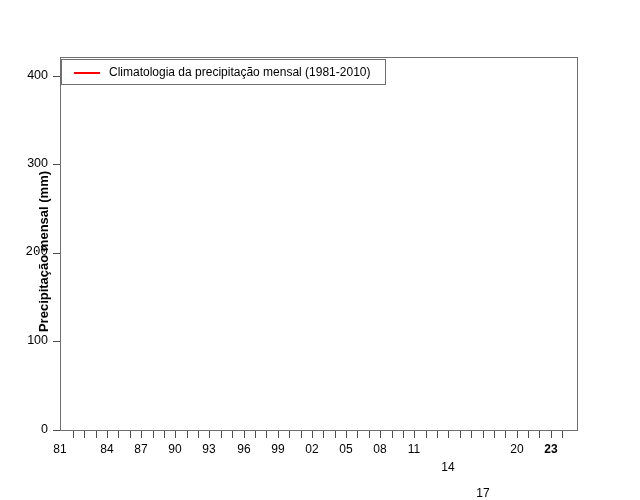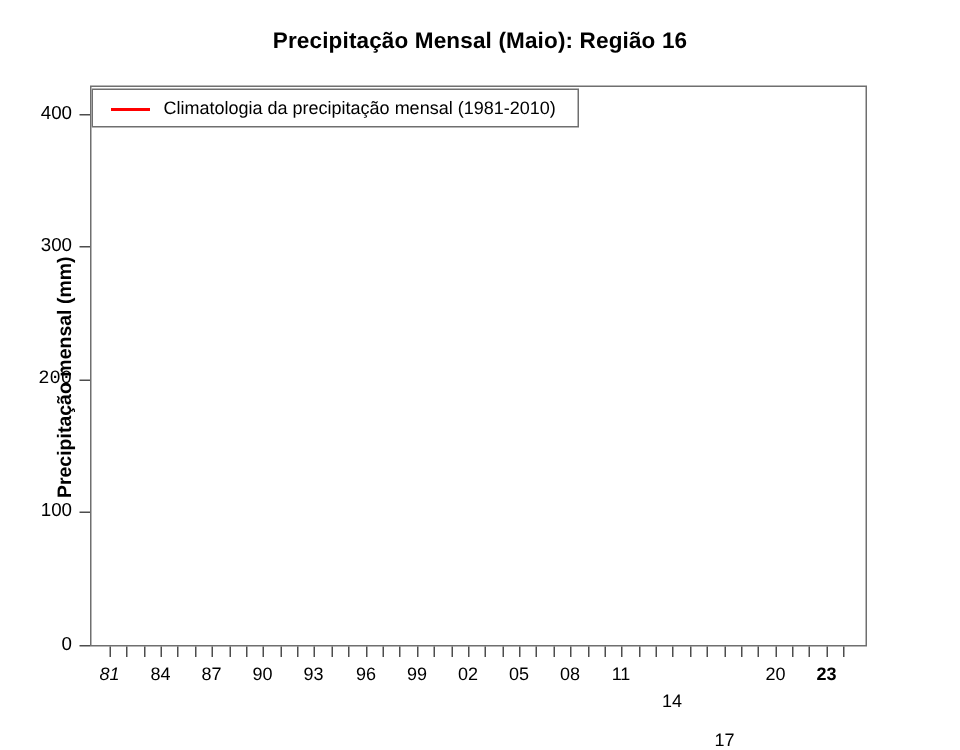--- a/index.html
+++ b/index.html
@@ -168,21 +168,20 @@
     font-size: 12px;
     color: #8c8c8c;
     white-space: nowrap;
   }
 </style>
 </head>
 <body>
 
 <div id="root">
 
-  <div class="chart-title">Precipitação Mensal (Maio): Região 16</div>
 
   <div class="plot-inner" id="plot-inner">
       <div class="vgrid" style="left: 12px;"></div>
       <div class="vgrid" style="left: 23px;"></div>
       <div class="vgrid" style="left: 35px;"></div>
       <div class="vgrid" style="left: 46px;"></div>
       <div class="vgrid" style="left: 57px;"></div>
       <div class="vgrid" style="left: 69px;"></div>
       <div class="vgrid" style="left: 80px;"></div>
       <div class="vgrid" style="left: 92px;"></div>
@@ -280,21 +279,21 @@
       <div class="y-tick-label" style="top: 245px; font-family: Liberation Mono, monospace;">200</div>
       <div class="y-tick-mark" style="top: 164px;"></div>
       <div class="y-tick-label" style="top: 156px;">300</div>
       <div class="y-tick-mark" style="top: 76px;"></div>
       <div class="y-tick-label" style="top: 68px;">400</div>
     </div>
   <div class="y-axis-title">Precipitação mensal (mm)</div>
 
   <div id="x-axis">
       <div class="x-tick-mark" style="left: 73px;"></div>
-      <div class="x-tick-label" style="left: 73px; font-style: italic;">81</div>
+      <div class="x-tick-label" style="left: 60px;">81</div>
       <div class="x-tick-mark" style="left: 84px;"></div>
       <div class="x-tick-mark" style="left: 96px;"></div>
       <div class="x-tick-mark" style="left: 107px;"></div>
       <div class="x-tick-label" style="left: 107px;">84</div>
       <div class="x-tick-mark" style="left: 118px;"></div>
       <div class="x-tick-mark" style="left: 130px;"></div>
       <div class="x-tick-mark" style="left: 141px;"></div>
       <div class="x-tick-label" style="left: 141px;">87</div>
       <div class="x-tick-mark" style="left: 153px;"></div>
       <div class="x-tick-mark" style="left: 164px;"></div>

